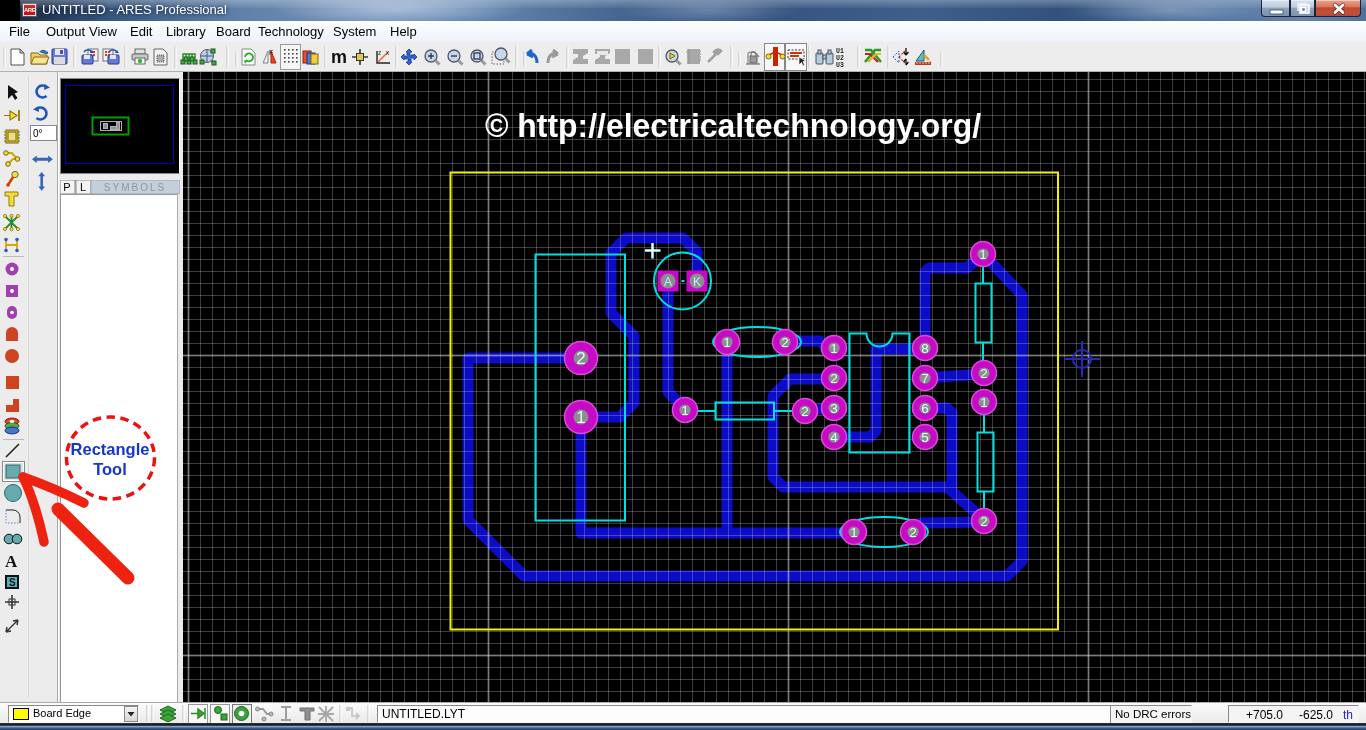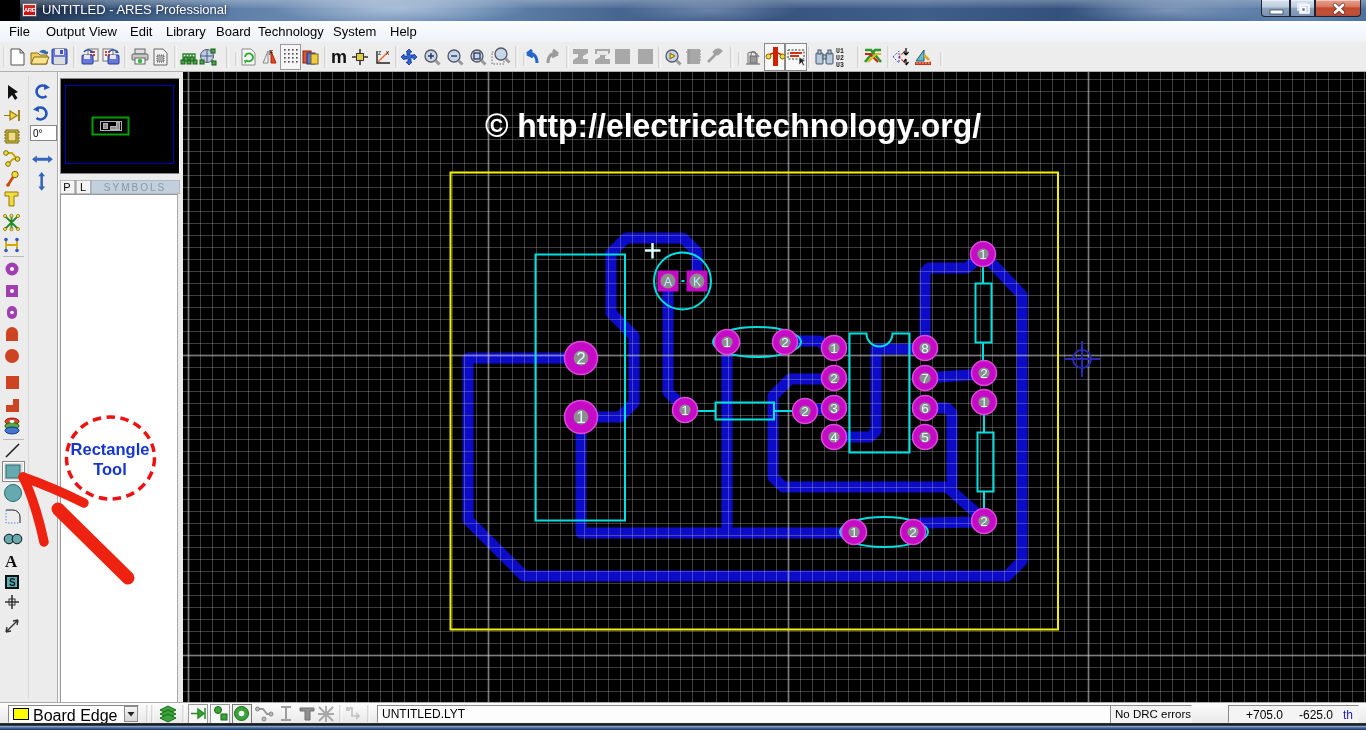--- a/index.html
+++ b/index.html
@@ -602,21 +602,21 @@
     <path d="M652.5,243 V258.5 M645,250.5 H660.5" stroke="#d9ffff" stroke-width="2.5" fill="none"></path>
     <g stroke="#2a2ab8" stroke-width="2" fill="none">
       <circle cx="1082" cy="359" r="9"></circle>
       <path d="M1082,341 V377 M1064,359 H1100"></path>
     </g>
     <text x="485" y="137" font-size="32.5" font-weight="bold" fill="#ffffff" font-family="Liberation Sans" textLength="496" lengthAdjust="spacingAndGlyphs">© http://electricaltechnology.org/</text>
   </svg>
 <div id="statusbar">
 <div class="sunk" style="left:8px;top:2px;width:131px;height:18px"></div>
 <div class="abs" style="left:13px;top:5px;width:16px;height:12px;background:#ffff00;border:1px solid #000"></div>
-<div class="abs" style="left:33px;top:4px;font-size:16px;color:#000">Board Edge</div>
+<div class="abs" style="left:33px;top:4px;font-size:11px;color:#000">Board Edge</div>
 <div class="abs" style="left:124px;top:3px;width:14px;height:16px;background:linear-gradient(180deg,#f4f4f4,#d6d6d6);border:1px solid #8a8a8a"><svg width="12" height="14">
         <path d="M2.5,5 L9.5,5 L6,9.5 Z" fill="#222"></path>
       </svg></div>
 <svg class="abs" style="left:140px;top:0" width="236" height="21" viewBox="140 0 236 21">
       <line x1="147" y1="2" x2="147" y2="19" stroke="#bbb"></line>
       <line x1="148" y1="2" x2="148" y2="19" stroke="#fff"></line>
       <line x1="152" y1="2" x2="152" y2="19" stroke="#bbb"></line>
       <line x1="153" y1="2" x2="153" y2="19" stroke="#fff"></line>
       <g transform="translate(160,2)">
         <g fill="#3aa33a" stroke="#1a6a1a">

